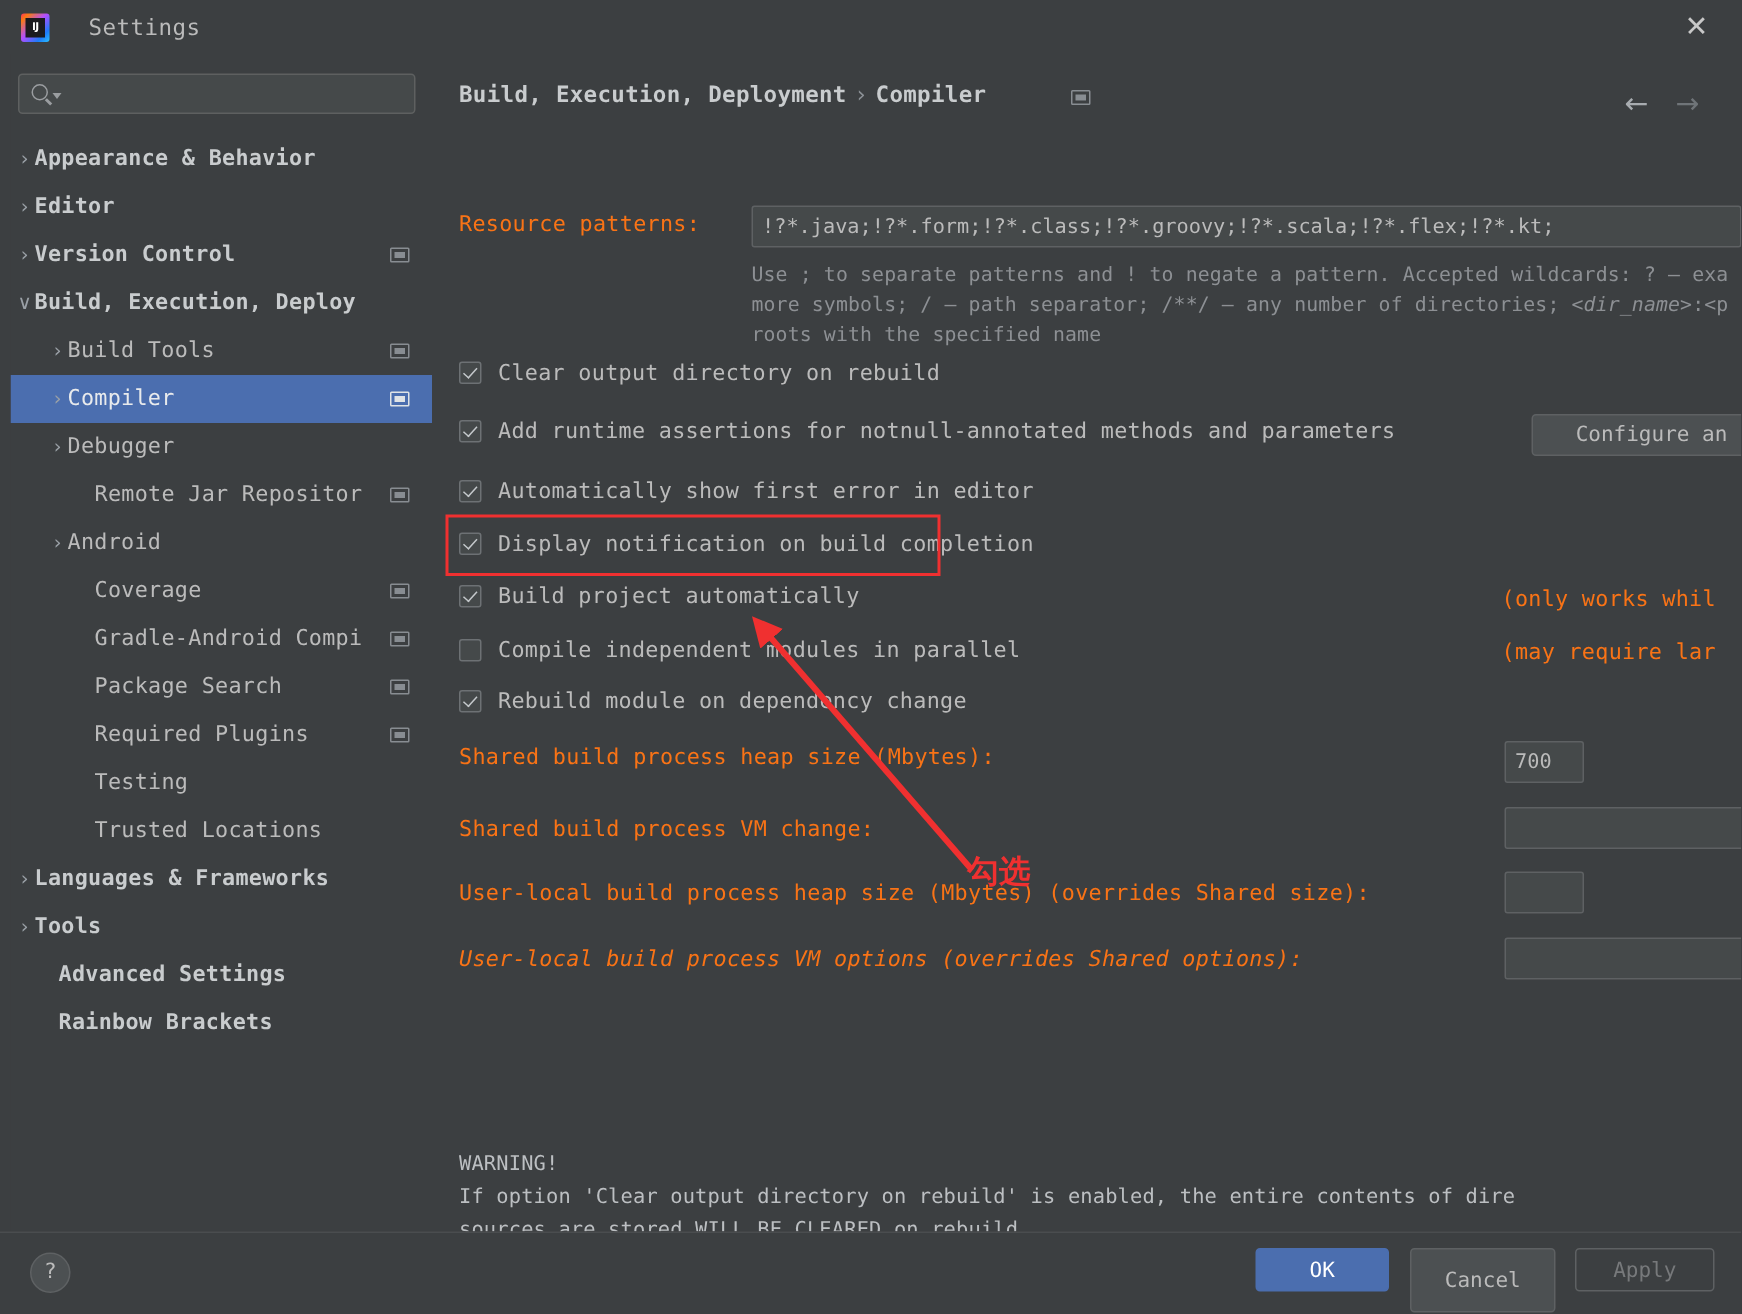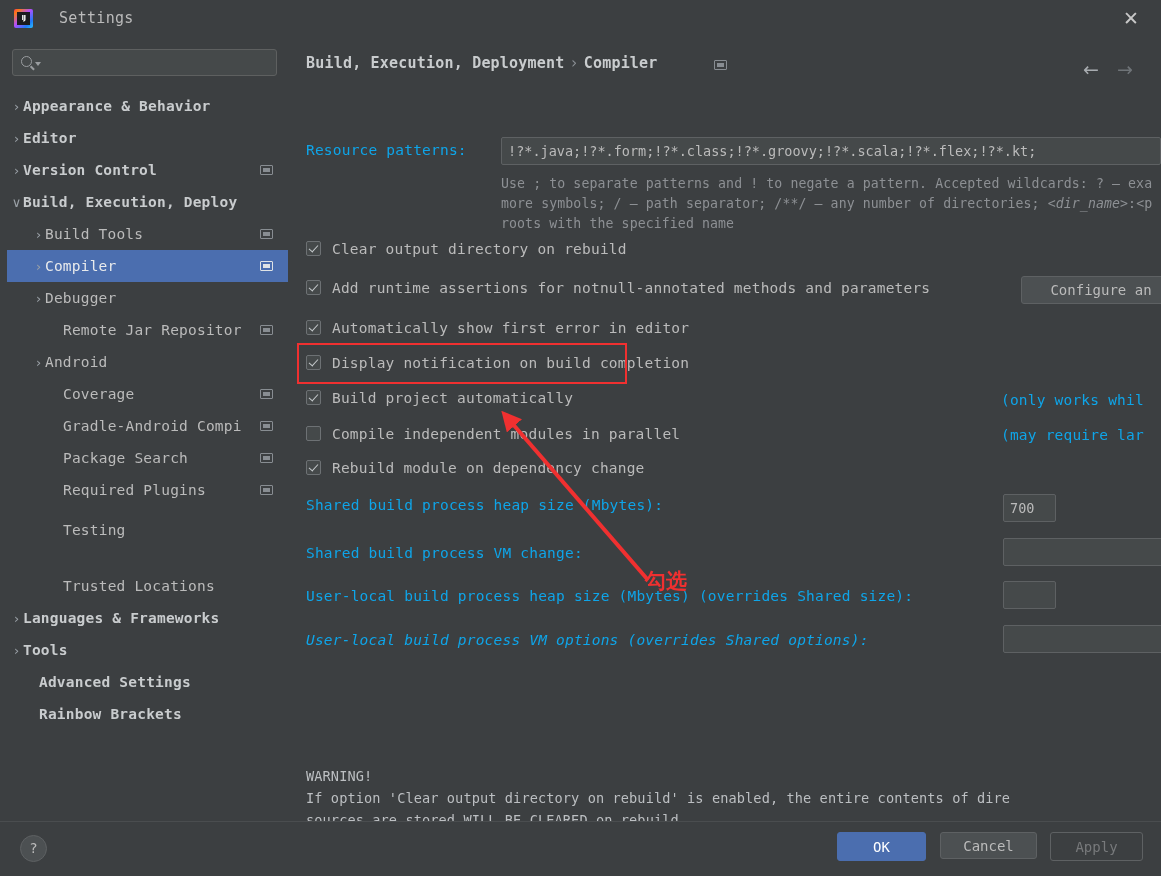--- a/index.html
+++ b/index.html
@@ -223,21 +223,21 @@
     font-size: 19px;
     font-family: "DejaVu Sans", sans-serif;
     line-height: 1;
     cursor: pointer;
   }
   .nav-back { left: 795px; color: #a8acb0; }
   .nav-fwd  { left: 829px; color: #6f7478; }
 
   .row-label {
     position: absolute;
-    color: #0ea5e9;
+    color: #f97316;
     font-size: 14.5px;
     white-space: nowrap;
     letter-spacing: 0.2px;
   }
   .hint {
     position: absolute;
     color: #8d9094;
     font-size: 13.2px;
     white-space: nowrap;
     letter-spacing: 0.1px;
@@ -334,21 +334,21 @@
     left: 837px; top: 832px;
     width: 89px; height: 29px;
     background: #4b6eaf;
     border: 1px solid #4b6eaf;
     color: #ffffff;
     border-radius: 3px;
   }
   .cancel-btn {
     position: absolute;
     left: 940px; top: 832px;
-    width: 97px; height: 27px;
+    width: 97px; height: 43px;
   }
   .apply-btn {
     position: absolute;
     left: 1050px; top: 832px;
     width: 93px; height: 29px;
     background: #3c3f41;
     color: #77797b;
   }
 
   
@@ -448,25 +448,25 @@
         <div class="tree-row" style="padding-left: 43px;">
           <span class="tw"></span>
           <span class="tree-label">Package Search</span>
           <span class="winicon"></span>
         </div>
         <div class="tree-row" style="padding-left: 43px;">
           <span class="tw"></span>
           <span class="tree-label">Required Plugins</span>
           <span class="winicon"></span>
         </div>
-        <div class="tree-row" style="padding-left: 43px; align-items: flex-end;">
+        <div class="tree-row" style="padding-left: 43px;">
           <span class="tw"></span>
           <span class="tree-label">Testing</span>
         </div>
-        <div class="tree-row" style="padding-left: 43px; margin-top: 32px;">
+        <div class="tree-row" style="padding-left: 43px;">
           <span class="tw"></span>
           <span class="tree-label">Trusted Locations</span>
         </div>
         <div class="tree-row bold" style="padding-left: 3px;">
           <span class="tw">›</span>
           <span class="tree-label">Languages &amp; Frameworks</span>
         </div>
         <div class="tree-row bold" style="padding-left: 3px;">
           <span class="tw">›</span>
           <span class="tree-label">Tools</span>

